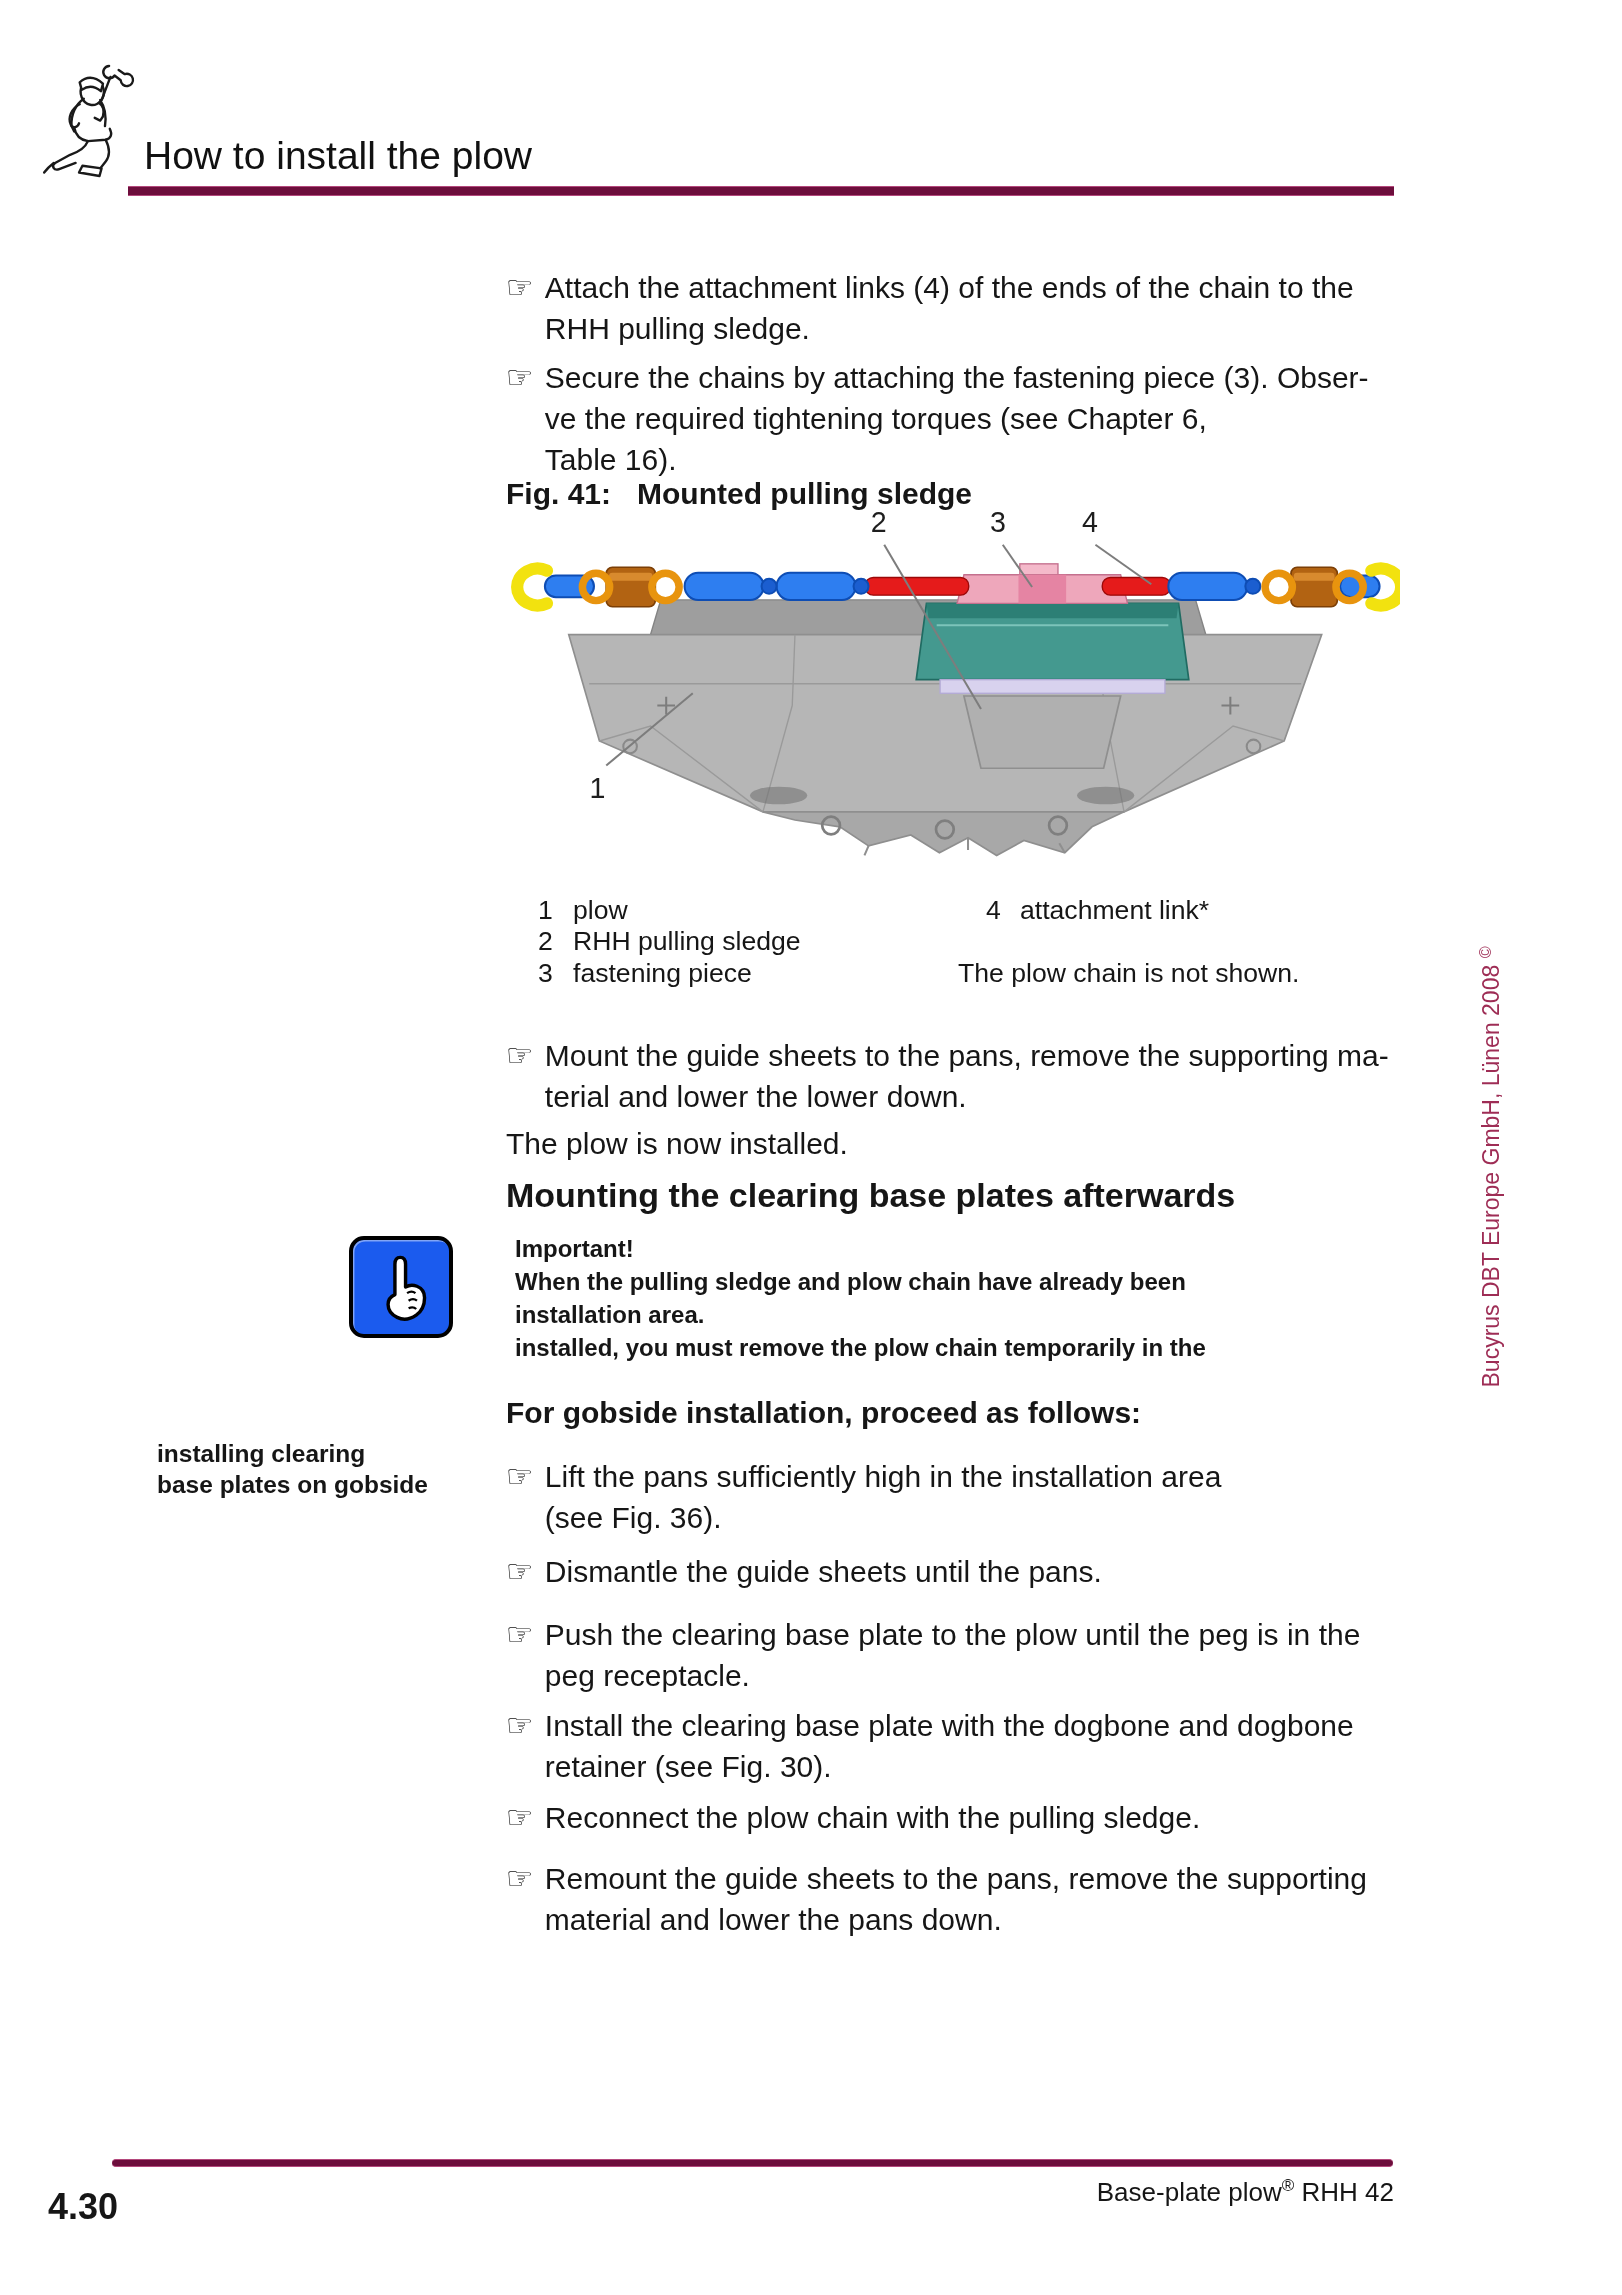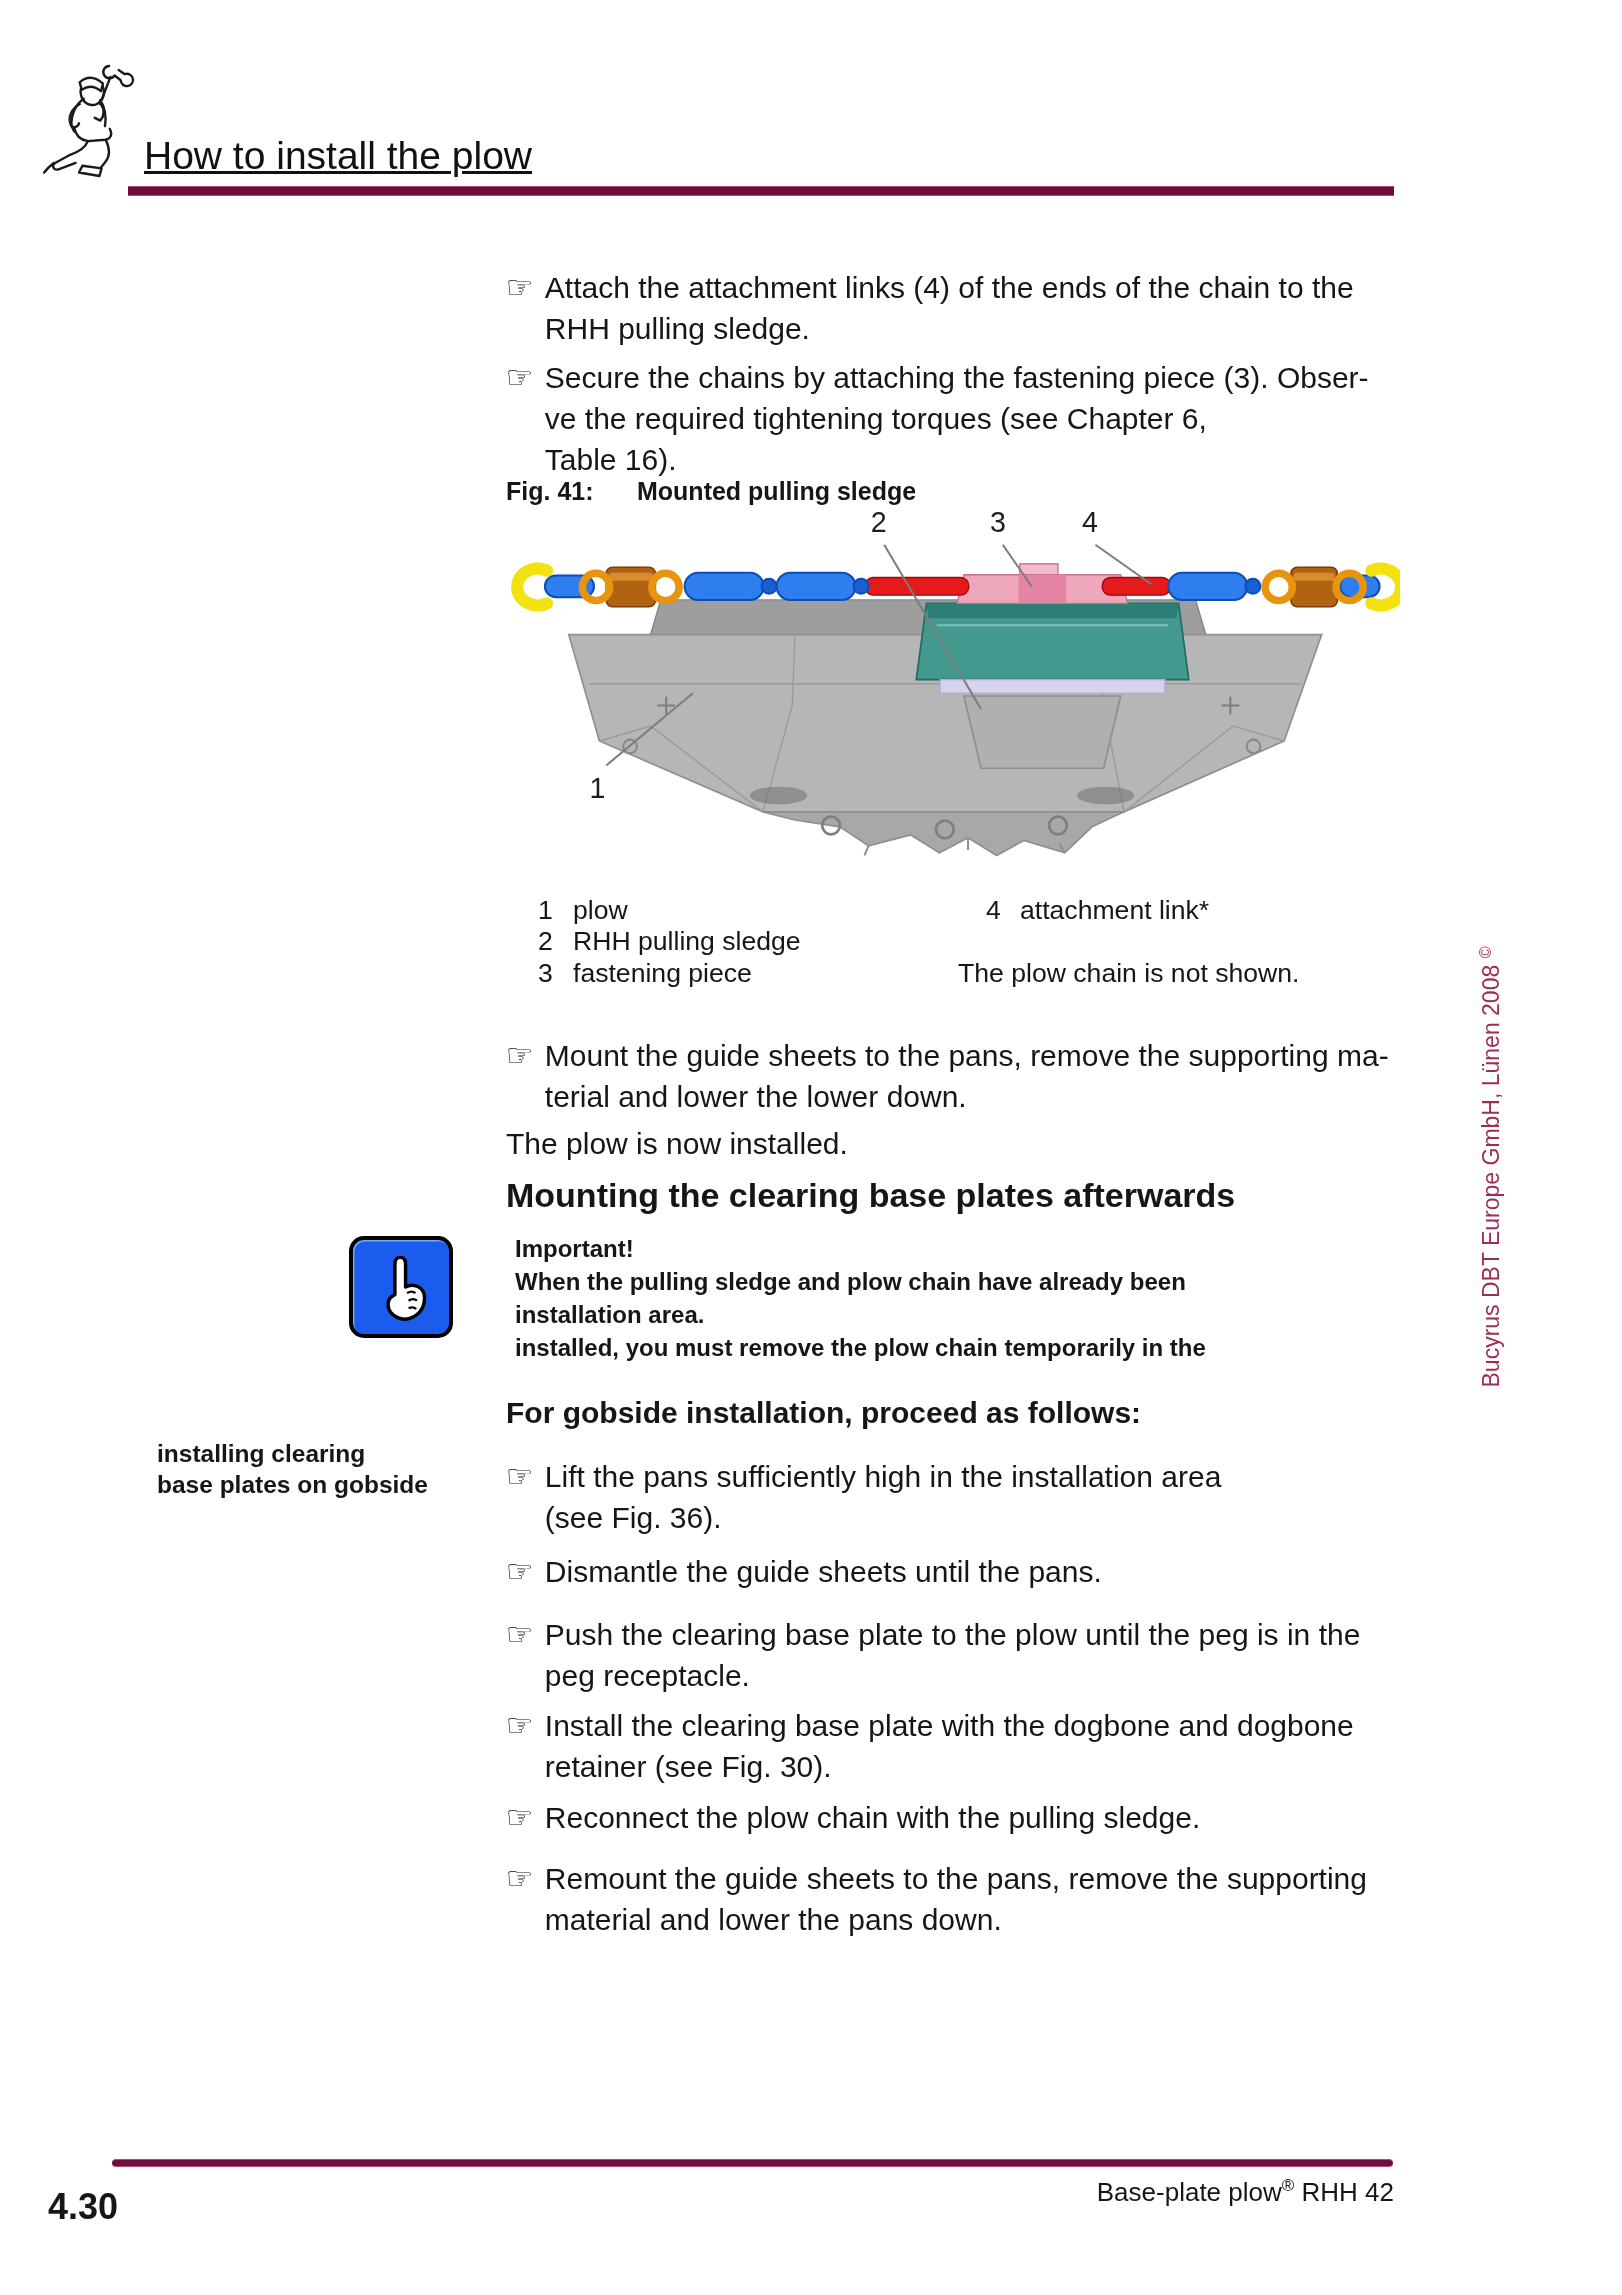--- a/index.html
+++ b/index.html
@@ -3,28 +3,28 @@
 <meta charset="utf-8">
 <style>
   html,body{margin:0;padding:0;background:#e8e8e8;}
   .page{
     position:relative;width:1622px;height:2295px;background:#ffffff;
     font-family:"Liberation Sans","DejaVu Sans",sans-serif;color:#161616;
     overflow:hidden;margin:0 auto;
   }
   .abs{position:absolute;}
   
-  .title{left:144px;top:135px;font-size:39px;line-height:41px;white-space:nowrap;color:#111;text-decoration:underline;}
+  .title{left:144px;top:135px;font-size:39px;line-height:41px;white-space:nowrap;color:#111;}
   .rule{left:128px;top:186px;width:1266px;height:9.5px;background:#6d0e3c;border-top:1.4px solid #b4487c;border-bottom:1.4px solid #b4487c;box-sizing:border-box;}
   
   .step{left:506px;display:flex;gap:11px;}
   .hand-glyph{font-size:31px;line-height:41px;color:#111;flex:0 0 auto;font-family:"DejaVu Sans",sans-serif;}
   .lines span{display:block;font-size:30px;line-height:41px;white-space:nowrap;}
   .para{left:506px;font-size:30px;line-height:41px;white-space:nowrap;}
-  .fig-caption{left:506px;top:477px;font-size:25px;font-weight:bold;white-space:nowrap;}
+  .fig-caption{left:506px;top:477px;font-size:30px;font-weight:bold;white-space:nowrap;}
   .fig-caption .fig-label{display:inline-block;width:131px;}
   
   .legend-num{font-size:26.6px;line-height:31px;}
   .legend-label{font-size:26.6px;line-height:31px;white-space:nowrap;}
   .section-heading{left:506px;top:1176px;font-size:34px;font-weight:bold;white-space:nowrap;}
   .important{left:506px;top:1232px;font-weight:bold;}
   .important span{display:block;font-size:24px;line-height:33px;white-space:nowrap;margin-left:9px;}
   .gobside{left:506px;top:1396px;font-size:30px;font-weight:bold;white-space:nowrap;}
   .margin-note{left:157px;top:1438px;width:294px;font-weight:bold;}
   .margin-note span{display:block;font-size:24.5px;line-height:31px;white-space:nowrap;}

